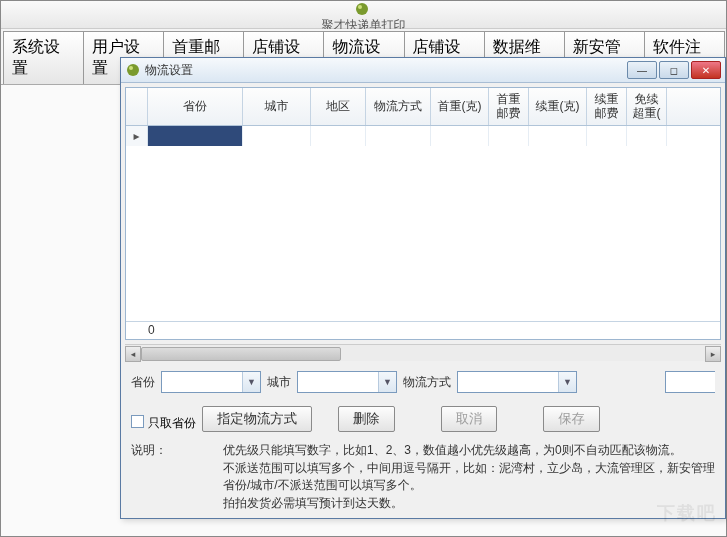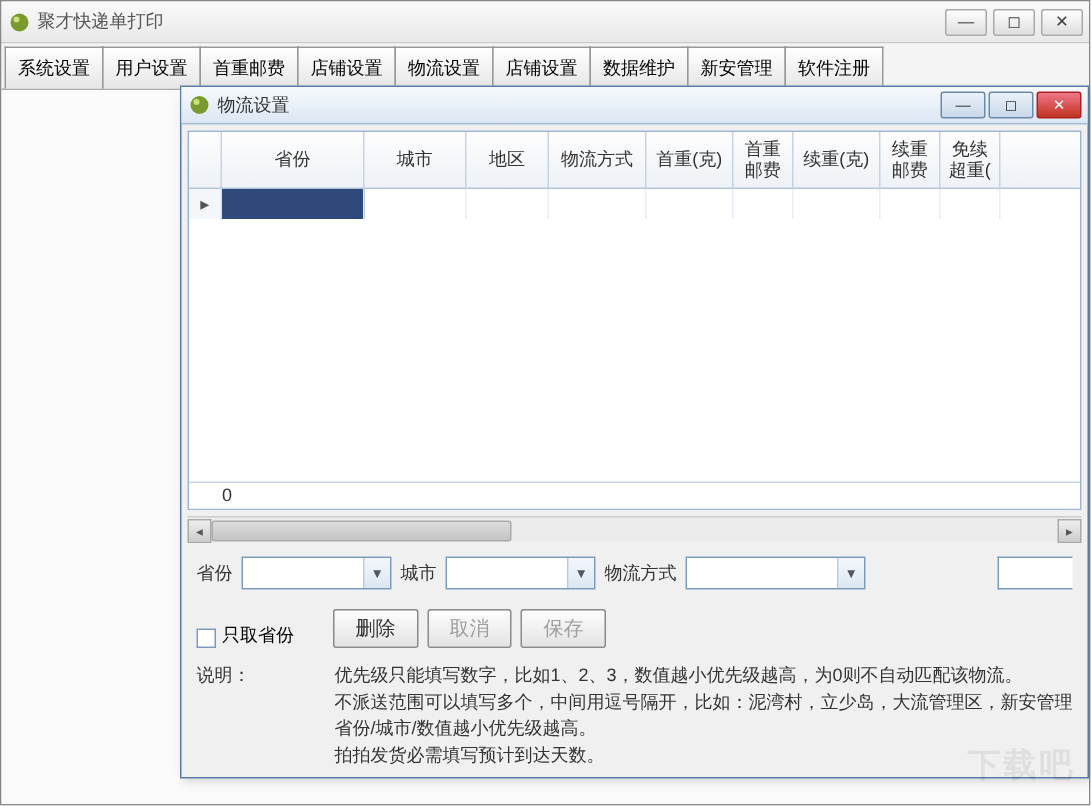--- a/index.html
+++ b/index.html
@@ -1,28 +1,28 @@
 <!DOCTYPE html>
 <html><head>
 <meta charset="utf-8">
 <style>
 * { margin: 0; padding: 0; box-sizing: border-box; }
 body { font-family: "Microsoft YaHei", SimSun, sans-serif; font-size: 12px; background: #fff; overflow: hidden; width: 727px; height: 537px; position: relative; }
 
 
 .main-window { width: 727px; height: 537px; border: 1px solid #888; background: #f0f0f0; display: flex; flex-direction: column; }
-.main-titlebar { height: 28px; background: linear-gradient(#fafafa,#e8e8e8); border-bottom: 1px solid #ccc; display: flex; align-items: center; padding: 0 4px; }
+.main-titlebar { height: 28px; background: linear-gradient(#fafafa,#e8e8e8); border-bottom: 1px solid #ccc; display: flex; align-items: center; padding: 0 4px; flex-direction: column; }
 .main-title-icon { width: 16px; height: 16px; margin-right: 4px; }
 .main-title-text { flex: 1; color: #555; }
 .win-btns { display: flex; gap: 4px; }
 .win-btn { width: 28px; height: 18px; border: 1px solid #aaa; background: linear-gradient(#fff,#ddd); border-radius: 2px; display: flex; align-items: center; justify-content: center; font-size: 11px; color: #444; cursor: default; }
 
 
 .main-tabs { display: flex; background: #f4f4f4; padding: 2px 2px 0 2px; border-bottom: 1px solid #aaa; }
-.main-tab { padding: 5px 8px; border: 1px solid #999; border-bottom: none; background: linear-gradient(#fff,#e6e6e6); margin-right: -1px; font-size: 12px; cursor: default; }
+.main-tab { padding: 5px 8px; border: 1px solid #999; border-bottom: none; background: linear-gradient(#fff,#e6e6e6); margin-right: -1px; font-size: 16px; cursor: default; }
 .main-body { flex: 1; background: #fafafa; position: relative; }
 
 
 .statusbar { height: 22px; border-top: 1px solid #ccc; background: #f4f4f4; padding: 3px 6px; color: #333; }
 
 
 .child-window { position: absolute; left: 120px; top: 57px; width: 606px; height: 462px; border: 1px solid #5a7aa3; background: #f0f0f0; display: flex; flex-direction: column; box-shadow: 2px 2px 6px rgba(0,0,0,0.15); }
 .child-titlebar { height: 26px; background: linear-gradient(#f6f9fc,#dbe7f3); border-bottom: 1px solid #a8bdd4; display: flex; align-items: center; padding: 0 4px; }
 .child-title-text { flex: 1; color: #333; }
 .child-win-btns { display: flex; gap: 2px; }
@@ -45,29 +45,29 @@
 .hscroll-arrow { position: absolute; top: 1px; width: 16px; height: 16px; background: linear-gradient(#eee,#ccc); border: 1px solid #aaa; display:flex;align-items:center;justify-content:center;font-size:9px;color:#555;}
 .hscroll-arrow.left { left: 0; }
 .hscroll-arrow.right { right: 0; }
 
 
 .form-row { display: flex; align-items: center; gap: 6px; padding: 6px 10px; }
 .lbl { color: #333; }
 .combo { border: 1px solid #7a9abd; background: #fff; height: 22px; display: flex; align-items: center; position: relative; }
 .combo .arrow { width: 18px; height: 100%; border-left: 1px solid #b7cade; background: linear-gradient(#f3f7fb,#dce7f2); display:flex;align-items:center;justify-content:center;font-size:9px;color:#556;}
 .btn { border: 1px solid #8a8a8a; background: linear-gradient(#fdfdfd,#e3e3e3); padding: 3px 14px; border-radius: 2px; color: #333; }
-.btn.disabled { color: #9e9e9e; }
-.chk { display: flex; align-items: flex-end; gap: 4px; margin-top: 10px; }
+.btn.disabled { color: #9e9e9e; margin-left: 40px; }
+.chk { display: flex; align-items: flex-start; gap: 4px; margin-top: 10px; }
 .chk-box { width: 13px; height: 13px; border: 1px solid #7a9abd; background: #fff; }
 .desc { padding: 4px 10px 6px 10px; color: #333; line-height: 1.45; display: flex; justify-content: space-between; }
 .desc-label { flex-shrink: 0; }
 .desc-body { }
 
 
-.watermark { position: absolute; right: 10px; bottom: 12px; font-size: 22px; color: rgba(0,0,0,0.07); font-weight: bold; letter-spacing: 2px; pointer-events: none; }
+.watermark { position: absolute; right: 10px; bottom: 12px; font-size: 18px; color: rgba(0,0,0,0.07); font-weight: bold; letter-spacing: 2px; pointer-events: none; }
 
 
 .app-icon svg { display: block; }
 </style>
 </head>
 <body>
 
 <div class="main-window">
   <div class="main-titlebar">
     <span class="main-title-icon app-icon">
@@ -171,30 +171,31 @@
       </div>
     <div style="flex:1"></div>
     <div class="combo" style="width:50px;border-right:none"></div>
   </div>
 
   <div class="form-row">
     <label class="chk">
       <span class="chk-box"></span>
       <span>只取省份</span>
     </label>
+    <button class="btn">指定物流方式</button>
     <div style="width:14px"></div>
     <button class="btn">删除</button>
     <button class="btn disabled">取消</button>
     <button class="btn disabled">保存</button>
   </div>
 
   <div class="desc">
     <span class="desc-label">说明：</span>
     <span class="desc-body">
       <span>优先级只能填写数字，比如1、2、3，数值越小优先级越高，为0则不自动匹配该物流。</span><br>
       <span>不派送范围可以填写多个，中间用逗号隔开，比如：泥湾村，立少岛，大流管理区，新安管理</span><br>
-      <span>省份/城市/数值越小优先级越高。</span><br>
+      <span>省份/城市/不派送范围可以填写多个。</span><br>
       <span>拍拍发货必需填写预计到达天数。</span>
     </span>
   </div>
 </div>
 
 <div class="watermark">下载吧</div>
 
 </body></html>

